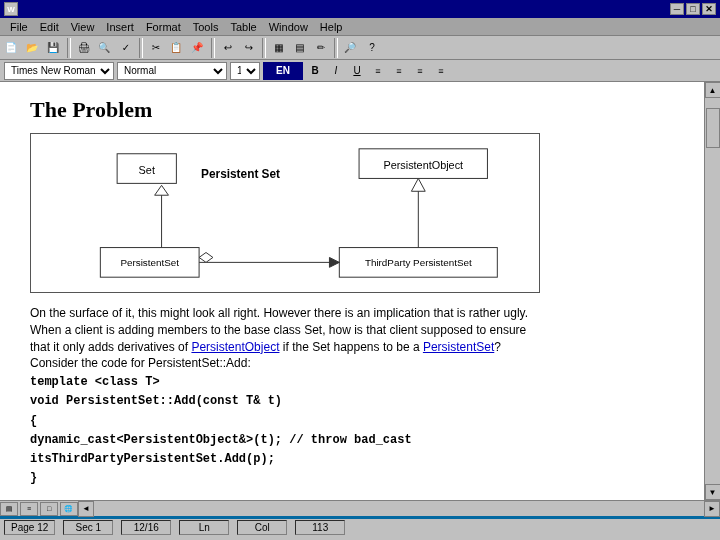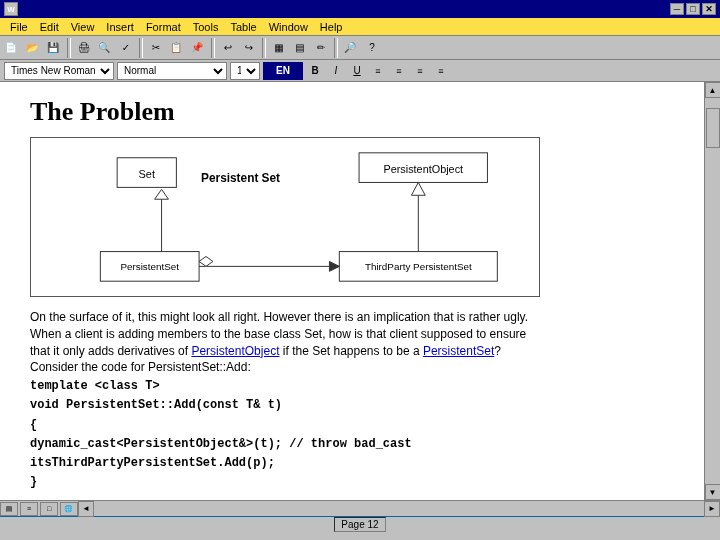--- a/index.html
+++ b/index.html
@@ -44,21 +44,21 @@
       background: #c0c0c0;
       border: 1px solid #808080;
       display: flex;
       align-items: center;
       justify-content: center;
       font-size: 8px;
     }
 
     
     #menu-bar {
-      background: #fde047;
+      background: #a3a3a3;
       height: 18px;
       display: flex;
       align-items: center;
       padding: 0 4px;
       border-bottom: 1px solid #808080;
       font-size: 11px;
     }
     .menu-item {
       padding: 1px 6px;
       cursor: pointer;
@@ -184,21 +184,21 @@
       height: 40px;
       background: #c0c0c0;
       border: 1px solid #808080;
       position: absolute;
       top: 10px;
     }
 
     
     .doc-title {
       font-family: 'Times New Roman', serif;
-      font-size: 26px;
+      font-size: 22px;
       font-weight: bold;
       margin-bottom: 10px;
     }
 
     
     .body-text {
       font-family: Arial, sans-serif;
       font-size: 12px;
       line-height: 1.4;
       margin-bottom: 1px;
@@ -242,23 +242,22 @@
       background: #c0c0c0;
     }
 
     #status-bar {
       background: #c0c0c0;
       height: 20px;
       display: flex;
       align-items: center;
       padding: 0 4px;
       font-size: 10px;
-      border-top: 1px solid #0369a1;
+      border-top: 3px solid #0369a1;
       gap: 8px;
-      flex-direction: column;
     }
     .status-section {
       border: 1px inset #808080;
       padding: 1px 6px;
       min-width: 50px;
       text-align: center;
       font-size: 10px;
     }
 
     

